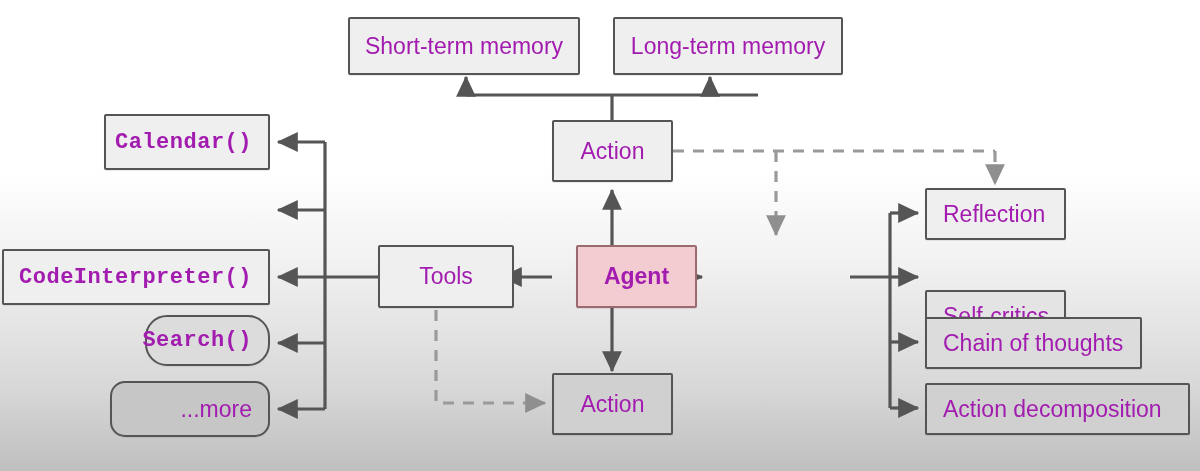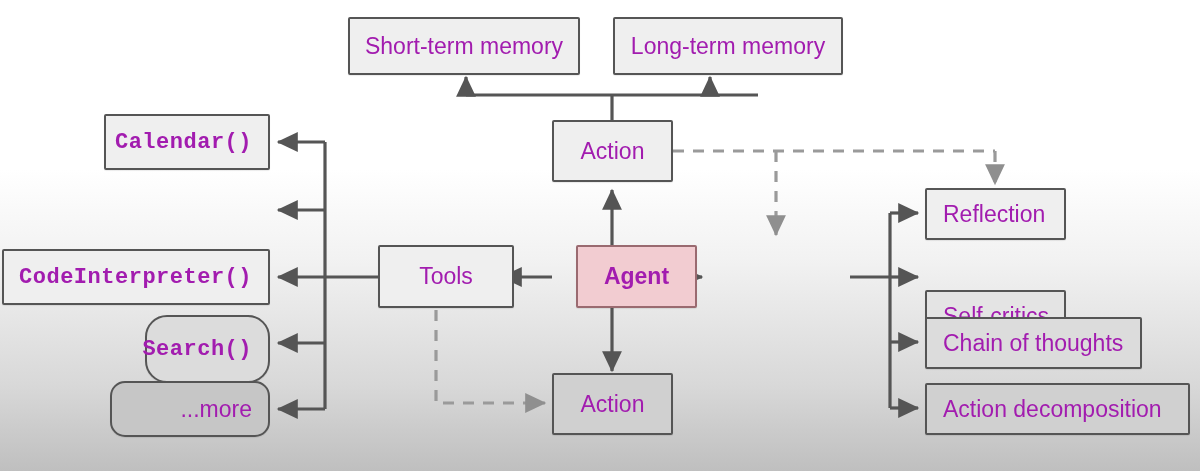--- a/index.html
+++ b/index.html
@@ -135,21 +135,21 @@
 
   <div class="node fill-light right mono" style="left:104px; top:114px; width:166px; height:56px;">
     <span class="lbl">Calendar()</span>
   </div>
 
 
   <div class="node fill-light right mono" style="left:2px; top:249px; width:268px; height:56px;">
     <span class="lbl">CodeInterpreter()</span>
   </div>
 
-  <div class="node fill-g2 right mono" style="left:145px; top:315px; width:125px; height:68px;border-radius:22px;">
+  <div class="node fill-g2 right mono" style="left:145px; top:315px; width:125px; height:51px;border-radius:22px;">
     <span class="lbl">Search()</span>
   </div>
 
   <div class="node fill-g4 right sans" style="left:110px; top:381px; width:160px; height:56px;">
     <span class="lbl">...more</span>
   </div>
 
   <div class="node fill-light left sans" style="left:925px; top:188px; width:141px; height:52px;">
     <span class="lbl">Reflection</span>
   </div>

